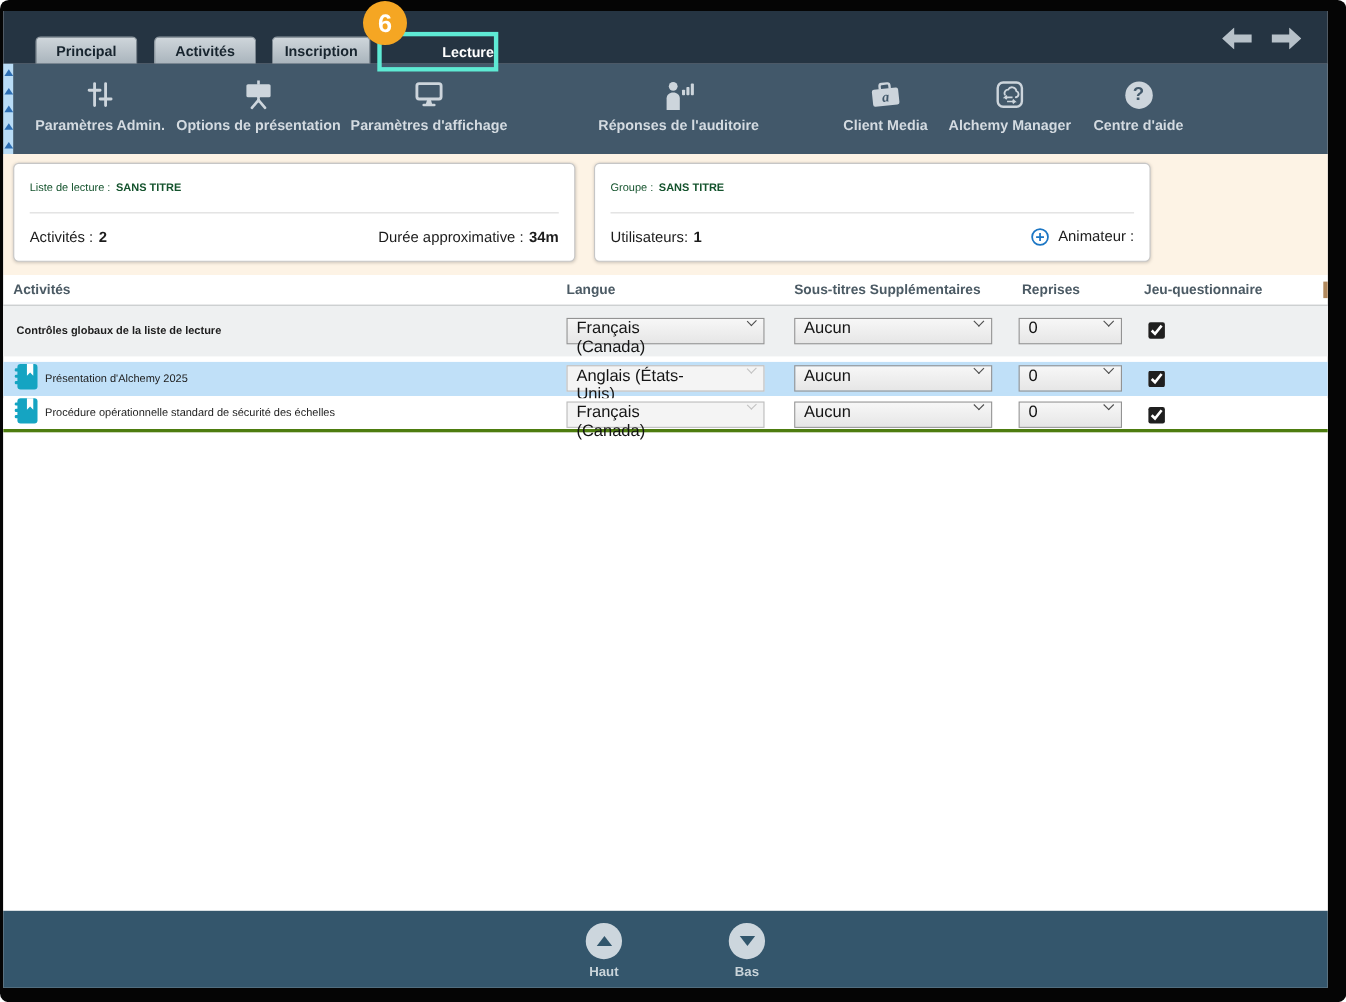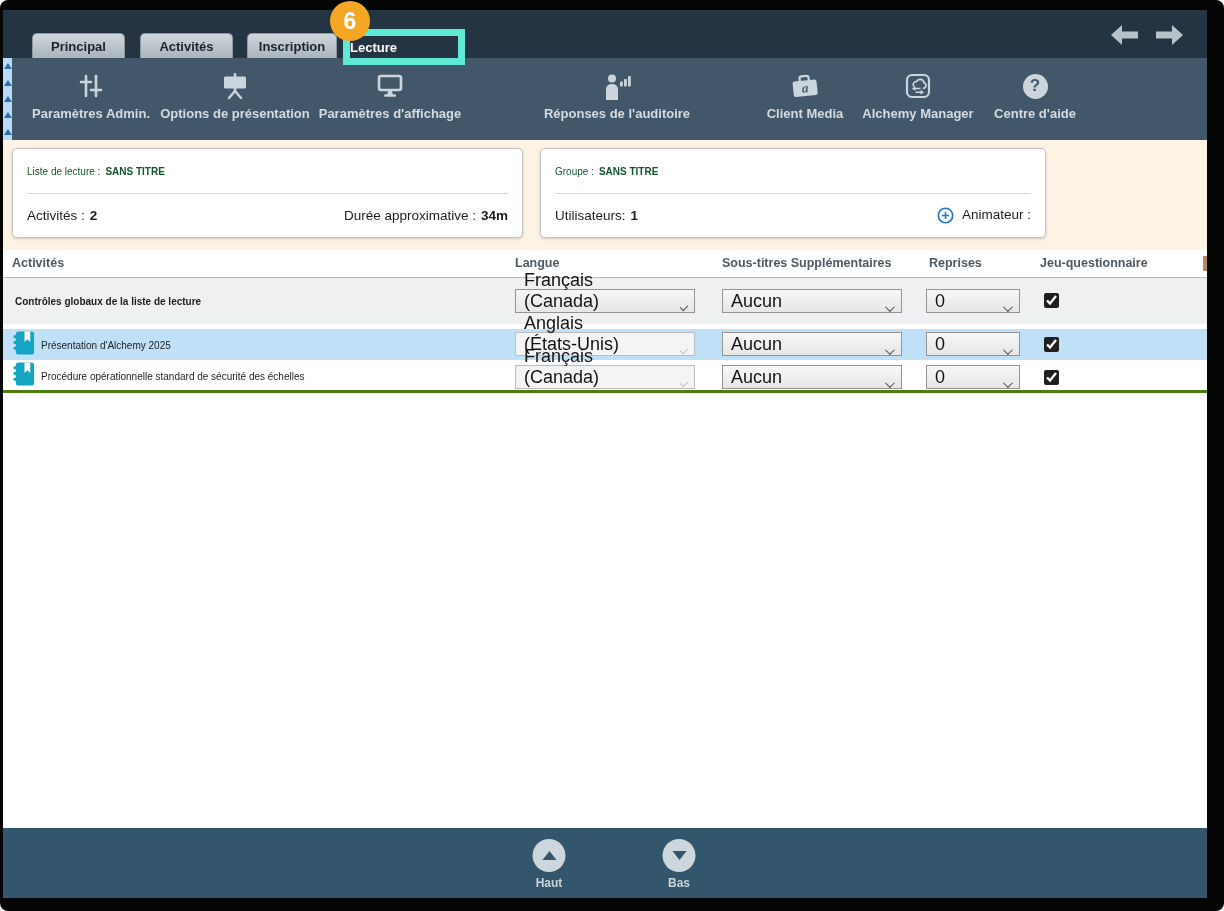--- a/index.html
+++ b/index.html
@@ -9,22 +9,22 @@
 
   
   .topbar{position:absolute;left:0;top:0;width:1204px;height:48px;background:#253442;}
   .tab{position:absolute;top:23px;height:25px;border-radius:5px 5px 0 0;
        background:linear-gradient(#cfd6db,#a9b4bc);border:1px solid #8d979f;border-bottom:none;
        box-sizing:border-box;display:flex;align-items:center;justify-content:center;
        font-size:13px;font-weight:bold;color:#17242e;cursor:pointer;}
   .tab-principal{left:29px;width:93px;}
   .tab-activites{left:137px;width:93px;}
   .tab-inscription{left:244px;width:90px;}
-  .tab-active-box{position:absolute;left:340px;top:19px;width:122px;height:36px;box-sizing:border-box;
-       border:7px solid #5eead4;display:flex;align-items:center;justify-content:flex-start;z-index:4;}
+  .tab-active-box{position:absolute;left:340px;top:19px;width:110px;height:36px;box-sizing:border-box;
+       border:4px solid #5eead4;display:flex;align-items:center;justify-content:flex-end;z-index:4;}
   .tab-active-box .lbl{font-size:13px;font-weight:bold;color:#ffffff;}
   .step-badge{position:absolute;left:327px;top:-9px;width:40px;height:40px;border-radius:50%;
        background:#f5a623;color:#fff;font-size:23px;font-weight:bold;display:flex;align-items:center;
        justify-content:center;z-index:6;}
   .nav-arrows{position:absolute;right:24px;top:15px;display:flex;gap:18px;align-items:center;}
   .nav-arrows svg{display:block;cursor:pointer;}
 
   
   .toolbar{position:absolute;left:0;top:48px;width:1204px;height:82px;background:#42586a;}
   .scrollstrip{position:absolute;left:0;top:0;width:9px;height:82px;background:#b9dcf6;
@@ -67,22 +67,22 @@
   .th0{left:9px;}.th1{left:512px;}.th2{left:719px;}.th3{left:926px;}.th4{left:1037px;}
   .cutoff{position:absolute;right:0;top:6px;width:4px;height:15px;background:#b28a5e;}
   .trow{position:absolute;left:0;width:100%;box-sizing:border-box;}
   .row-global{top:28px;height:46px;background:#eef0f1;}
   .row-sel{top:79px;height:31px;background:#c0e0f8;}
   .row-plain{top:112px;height:31px;background:#fff;border-bottom:3px solid #4d7c0f;}
   .row-title{position:absolute;top:50%;transform:translateY(-50%);font-size:10px;color:#1d1d1d;white-space:nowrap;}
   .row-global .row-title{left:12px;font-weight:bold;}
   .row-sel .row-title,.row-plain .row-title{left:38px;}
   .book{position:absolute;left:9px;top:50%;transform:translateY(-50%);}
-  .drop{position:absolute;height:24px;box-sizing:border-box;display:flex;align-items:flex-end;
-       padding-left:8px;font-size:18px;color:#141414;background:linear-gradient(#f7f7f7,#e6e6e6);
+  .drop{position:absolute;height:24px;box-sizing:border-box;display:flex;align-items:flex-start;
+       padding-left:8px;font-size:15px;color:#141414;background:linear-gradient(#f7f7f7,#e6e6e6);
        border:1px solid #939393;cursor:pointer;gap:47px;}
   .drop .chev{margin-left:auto;margin-right:9px;width:6px;height:6px;border-right:1.7px solid #4d4d4d;
        border-bottom:1.7px solid #4d4d4d;transform:rotate(45deg) translateY(-2px);}
   .drop.dim{background:#f4f4f4;border-color:#bdbdbd;}
   .drop.dim .chev{border-color:#c2c2c2;}
   .d-lang{left:512px;width:180px;}
   .d-subs{left:719px;width:180px;}
   .d-rep{left:923px;width:94px;}
   .row-global .drop{top:11px;}
   .row-sel .drop,.row-plain .drop{top:3px;}

